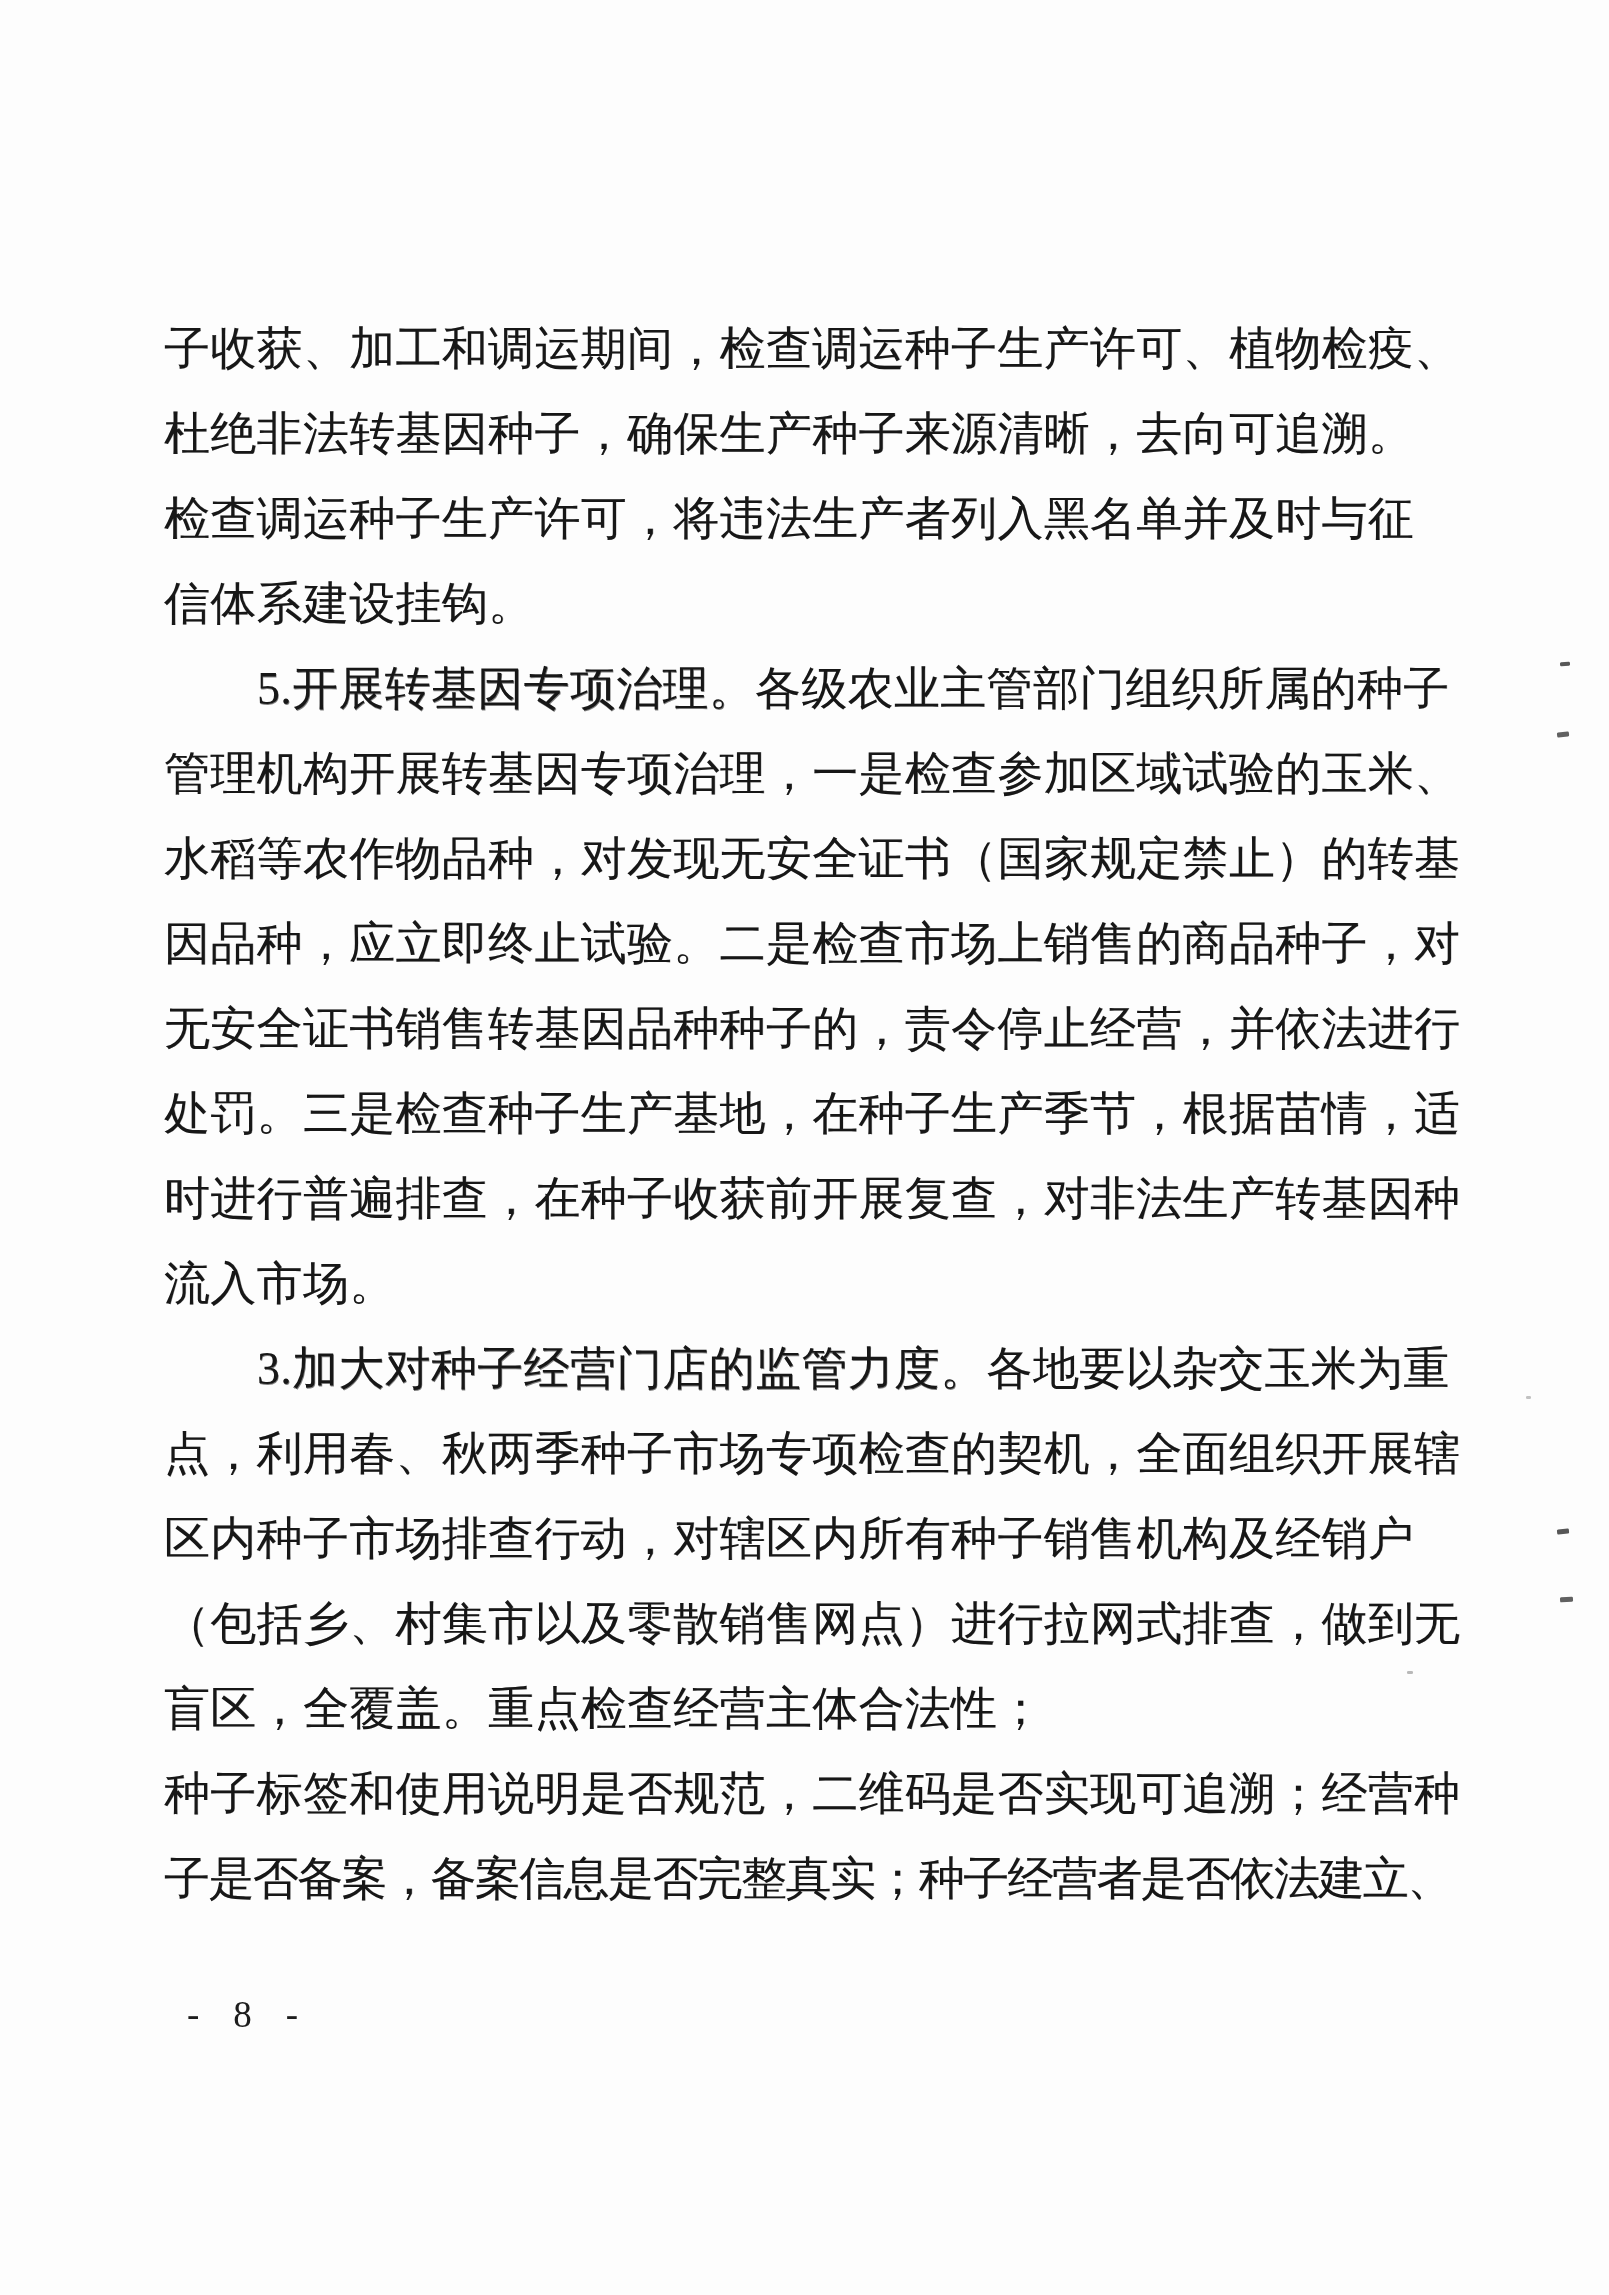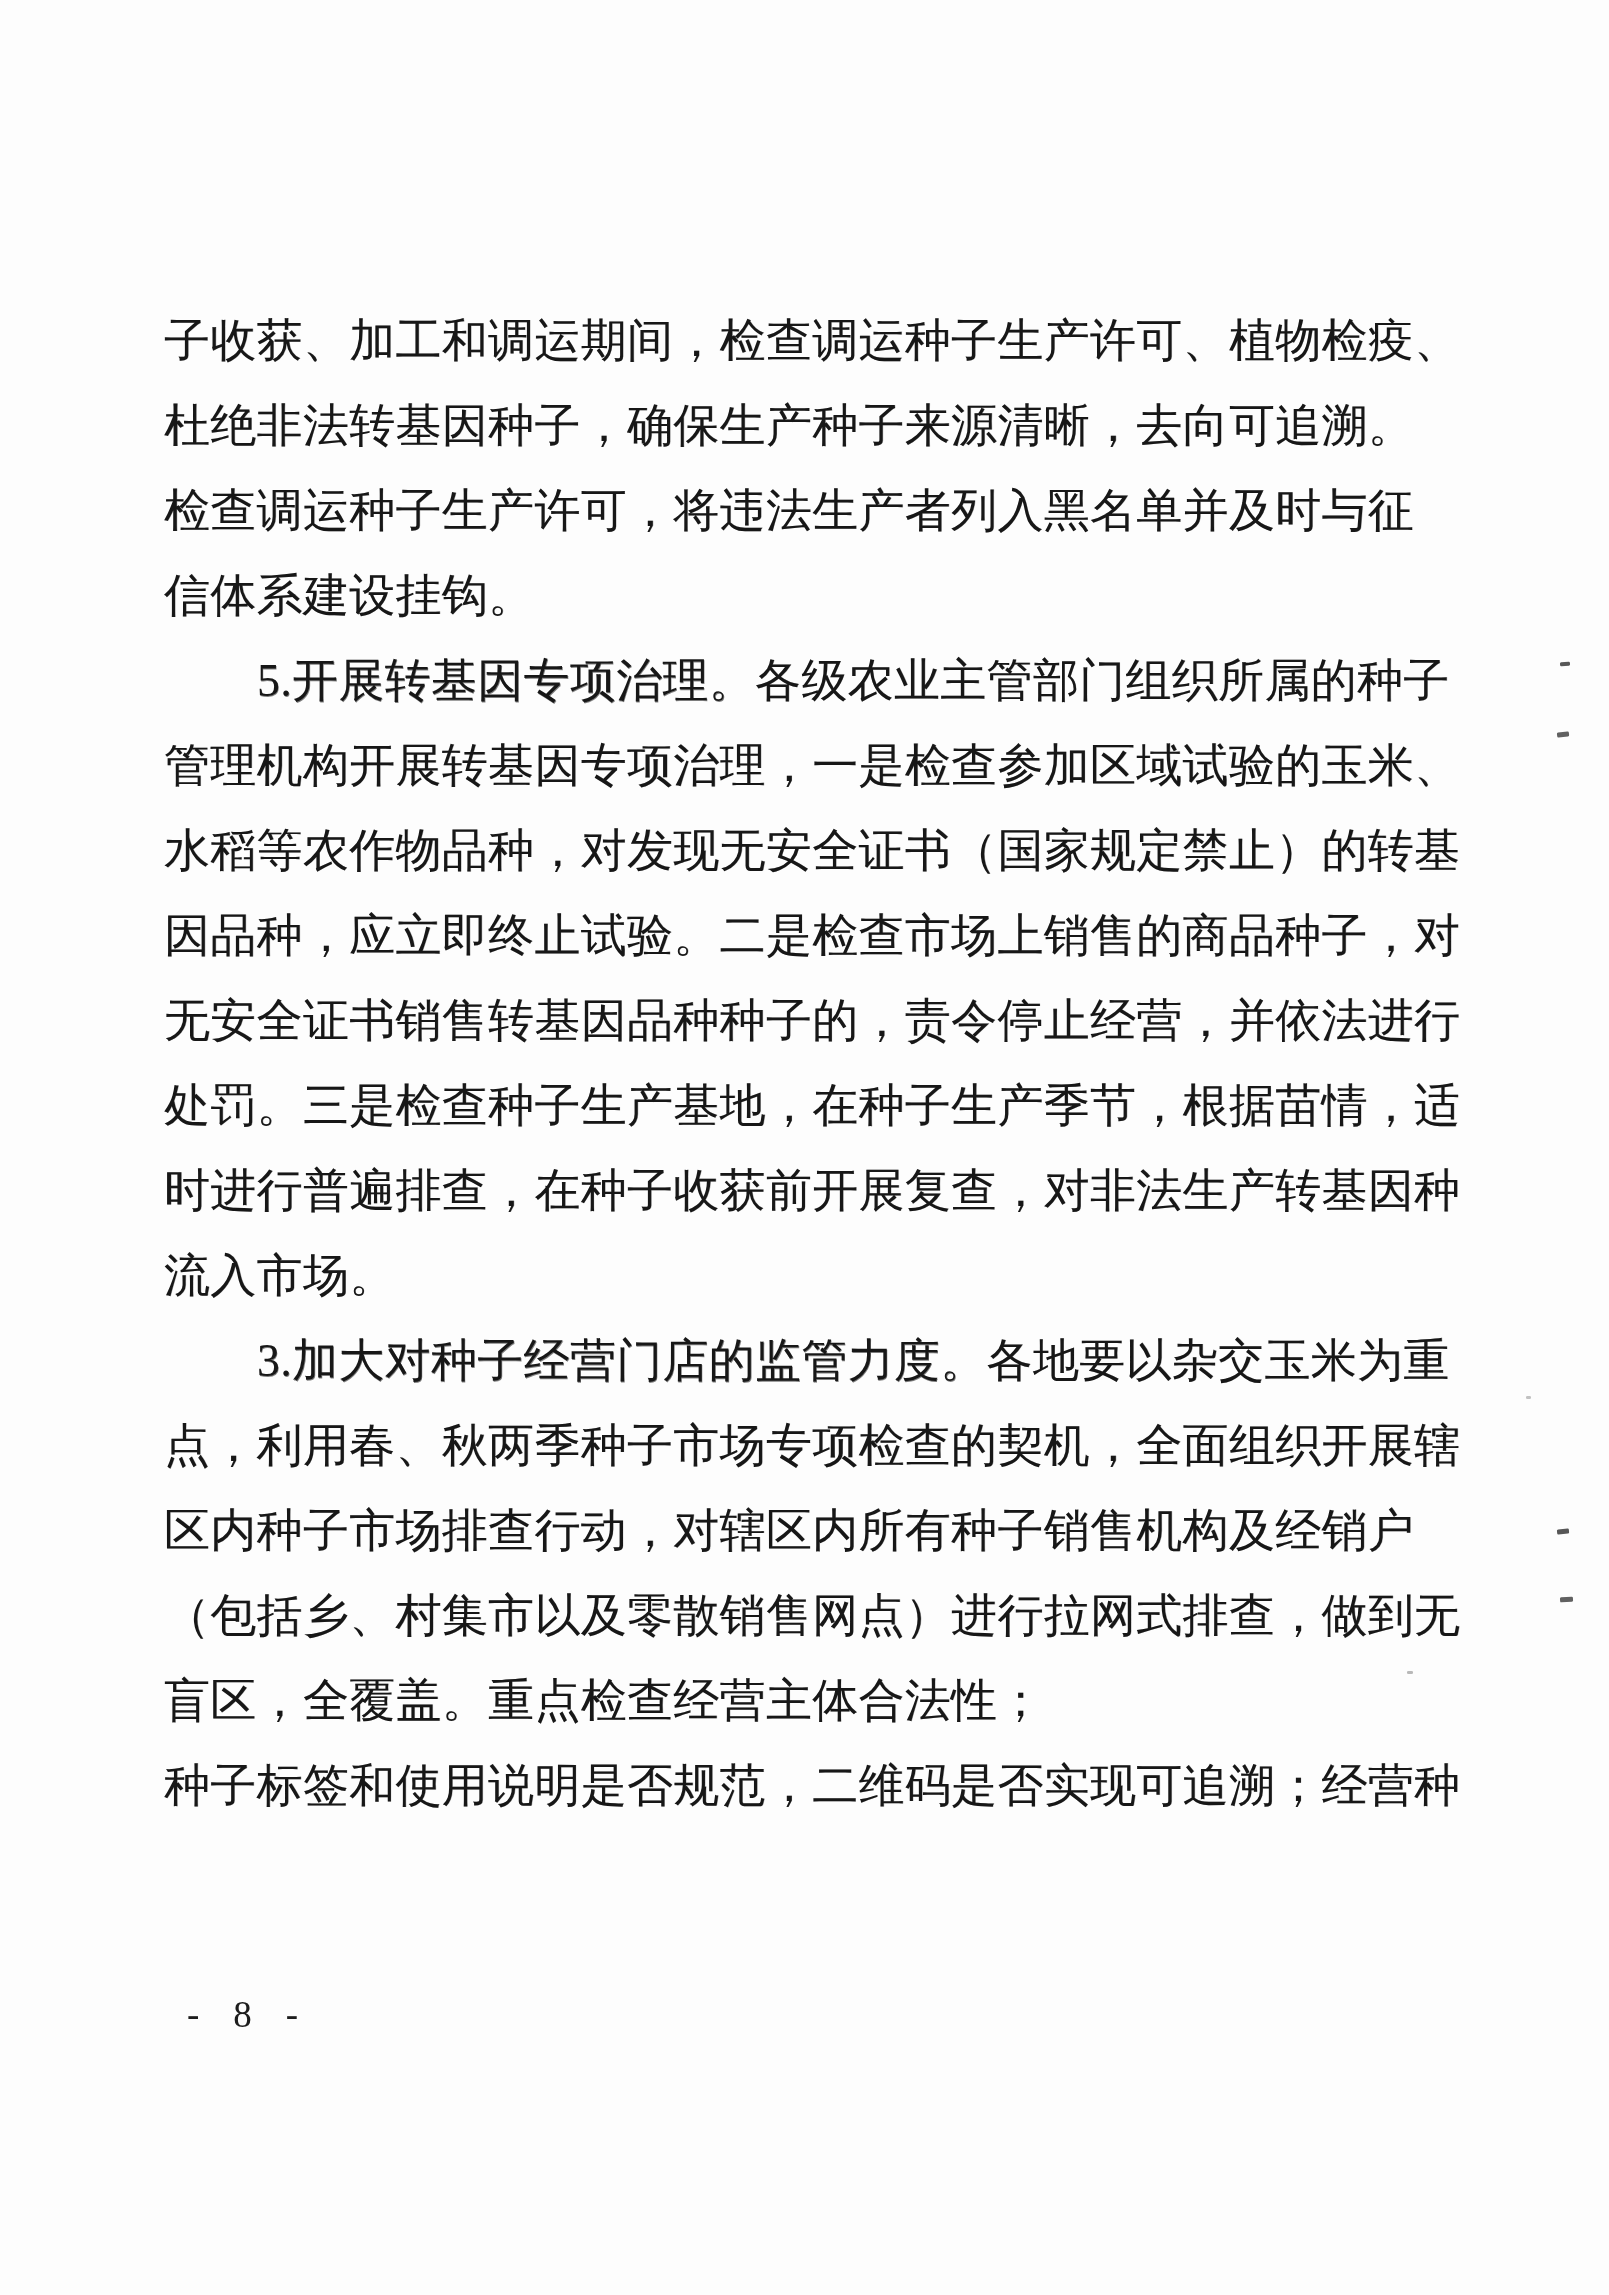--- a/index.html
+++ b/index.html
@@ -18,21 +18,21 @@
     position: absolute;
     left: 0; top: 0;
     width: 1610px;
     height: 2295px;
     background: #fdfdfd;
   }
   
   .text-block {
     position: absolute;
     left: 164px;
-    top: 298px;
+    top: 306px;
     width: 1304px;
   }
   .line {
     height: 85px;
     line-height: 85px;
     font-size: 46px;
     letter-spacing: 0.3px;
     color: #171717;
     white-space: nowrap;
     text-shadow: 0.4px 0.4px 0 rgba(40,40,40,0.35);
@@ -90,20 +90,21 @@
       <div class="line"><span class="seg">无安全证书销售转基因品种种子的，责令停止经营，并依法进行</span></div>
       <div class="line"><span class="seg">处罚。三是检查种子生产基地，在种子生产季节，根据苗情，适</span></div>
       <div class="line"><span class="seg">时进行普遍排查，在种子收获前开展复查，对非法生产转基因种</span></div>
       <div class="line"><span class="seg">流入市场。</span></div>
       <div class="line indent"><span class="seg bold">3.加大对种子经营门店的监管力度。</span><span class="seg">各地要以杂交玉米为重</span></div>
       <div class="line"><span class="seg">点，利用春、秋两季种子市场专项检查的契机，全面组织开展辖</span></div>
       <div class="line"><span class="seg">区内种子市场排查行动，对辖区内所有种子销售机构及经销户</span></div>
       <div class="line"><span class="seg">（包括乡、村集市以及零散销售网点）进行拉网式排查，做到无</span></div>
       <div class="line"><span class="seg">盲区，全覆盖。重点检查经营主体合法性；</span></div>
       <div class="line"><span class="seg">种子标签和使用说明是否规范，二维码是否实现可追溯；经营种</span></div>
+      <div class="line tight"><span class="seg">子是否备案，备案信息是否完整真实；种子经营者是否依法建立、</span></div>
     </div>
 
   <div class="page-number">- 8 -</div>
 
   <div class="speck s1"></div>
   <div class="speck s2"></div>
   <div class="speck s3"></div>
   <div class="speck s4"></div>
   <div class="speck s5"></div>
   <div class="speck s6"></div>

